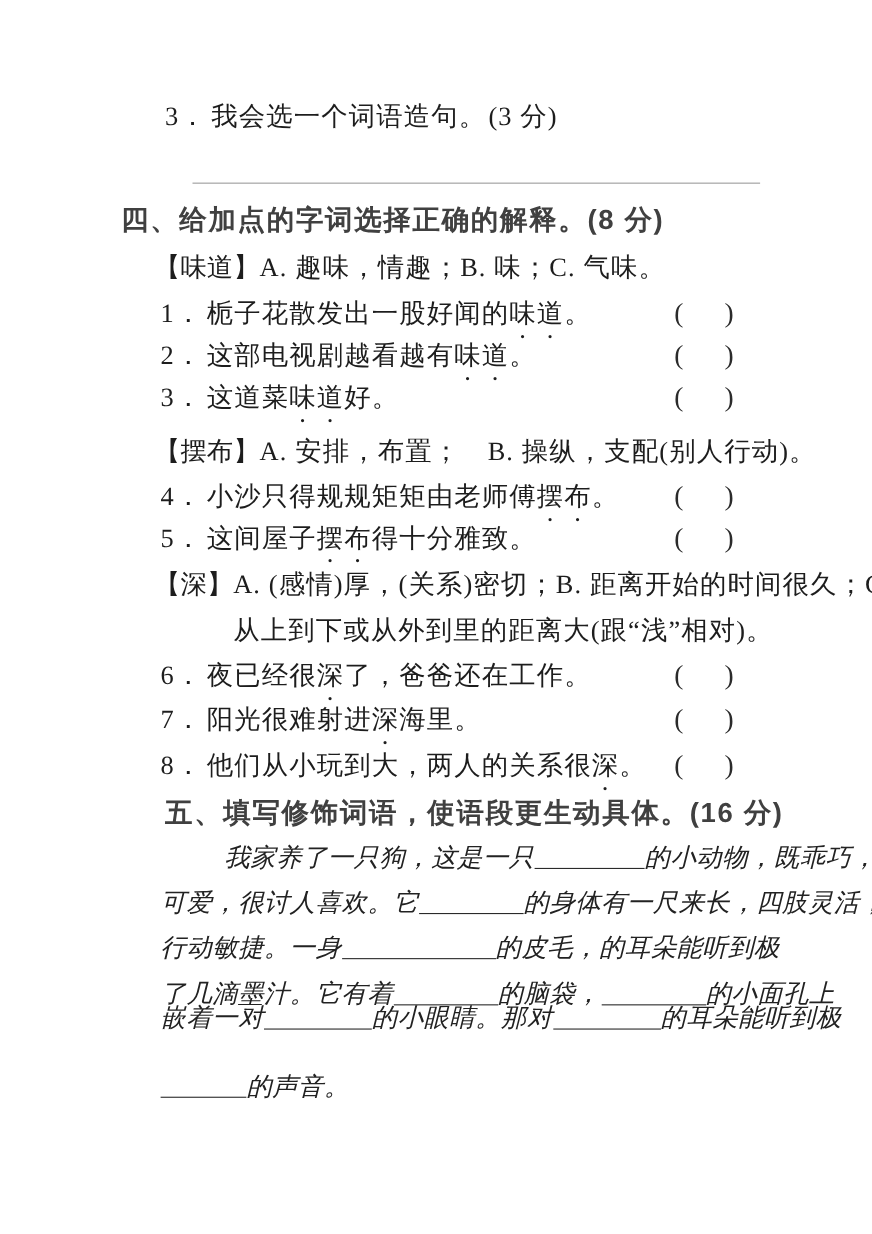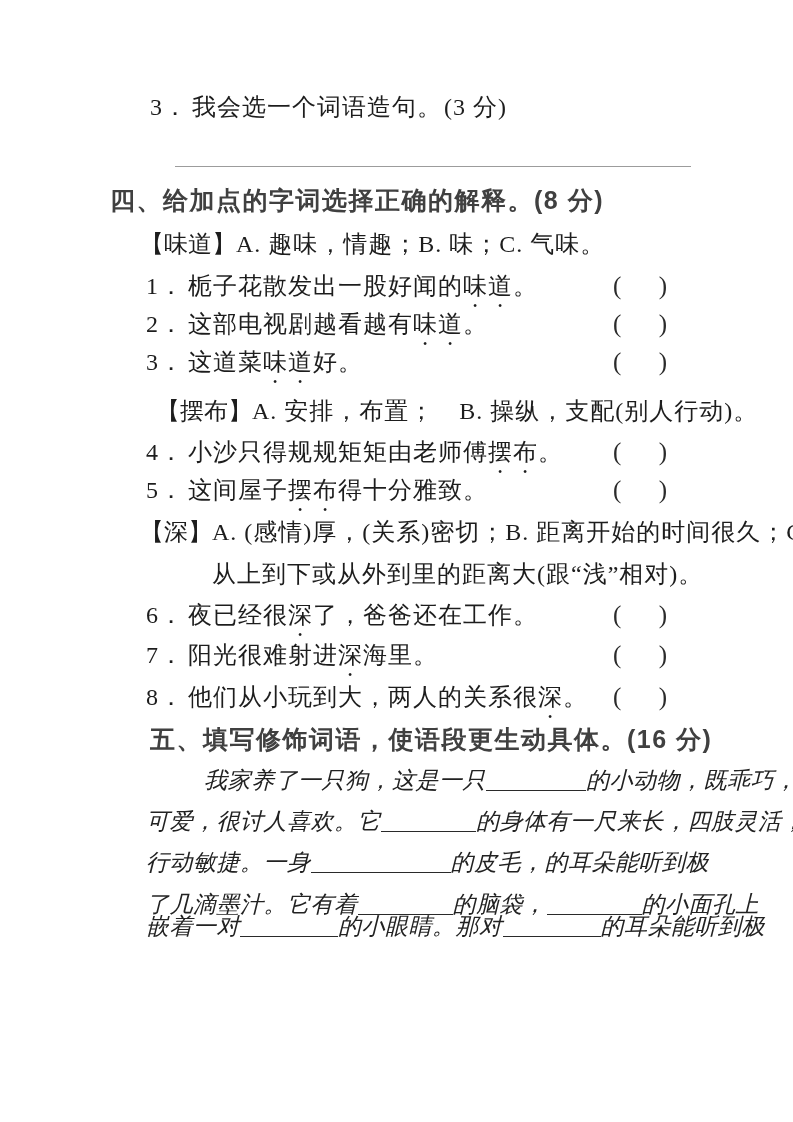--- a/index.html
+++ b/index.html
@@ -115,21 +115,21 @@
   </div>
 
   <div class="row item-row" style="top:347px;">
     <span class="inner"><span class="num">3．</span><span>这道菜</span><span class="em">味道</span><span>好。</span></span>
     <span class="br">
         <span>(</span>
         <span>)</span>
       </span>
   </div>
 
-  <div class="row" style="top:396px; left:156px;">
+  <div class="row" style="top:396px; left:140px;">
     <span class="group-word">【摆布】</span><span>A. 安排，布置；　B. 操纵，支配(别人行动)。</span>
   </div>
 
   <div class="row item-row" style="top:437px;">
     <span class="inner"><span class="num">4．</span><span>小沙只得规规矩矩由老师傅</span><span class="em">摆布</span><span>。</span></span>
     <span class="br">
         <span>(</span>
         <span>)</span>
       </span>
   </div>
@@ -188,14 +188,17 @@
   </div>
 
   <div class="p-line" style="top:889px;">
     <span>了几滴墨汁。它有着</span><span class="blank w95"></span><span>的脑袋，</span><span class="blank w95"></span><span>的小面孔上</span>
   </div>
 
   <div class="p-line" style="top:911px;">
     <span>嵌着一对</span><span class="blank w98"></span><span>的小眼睛。那对</span><span class="blank w98"></span><span>的耳朵能听到极</span>
   </div>
 
+  <div class="p-line" style="top:973px;">
+    <span class="blank w78"></span><span>的声音。</span>
+  </div>
 
 </div>
 
 </body></html>

